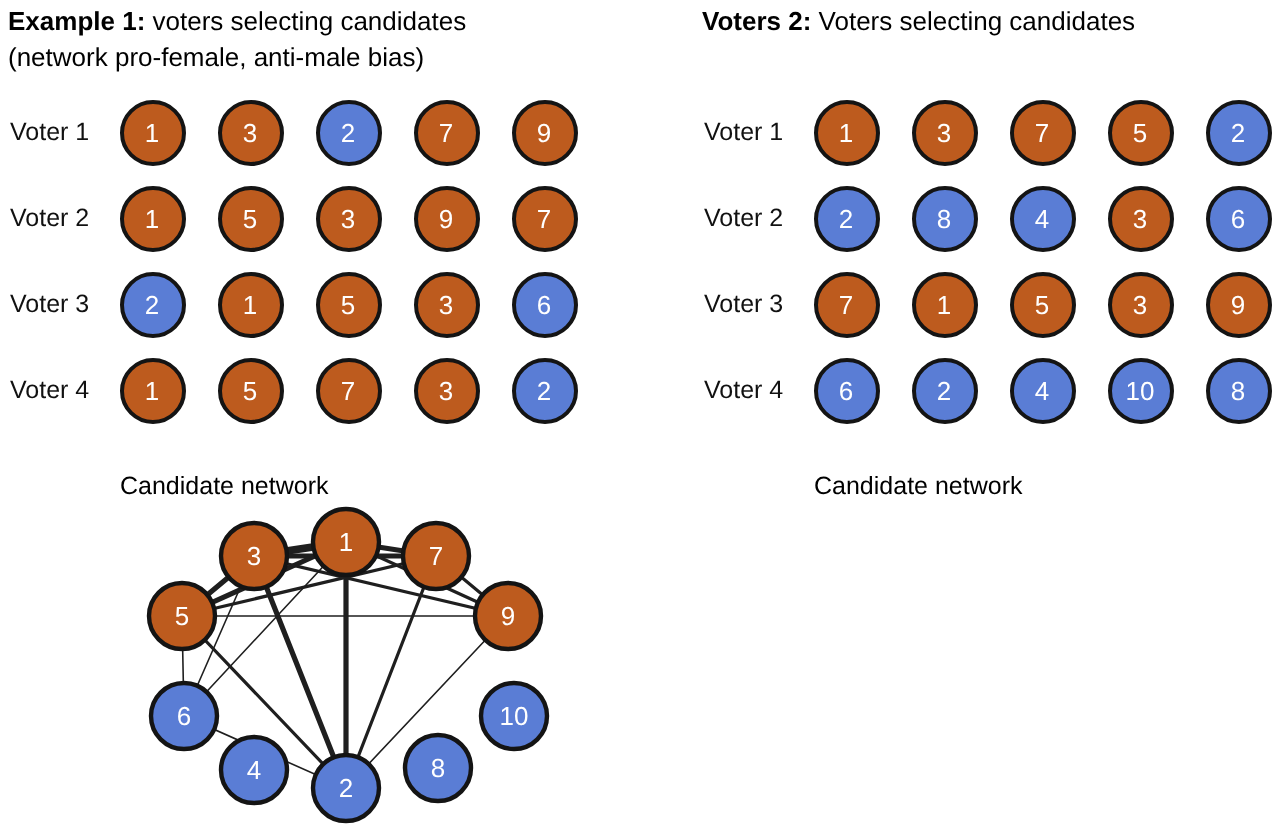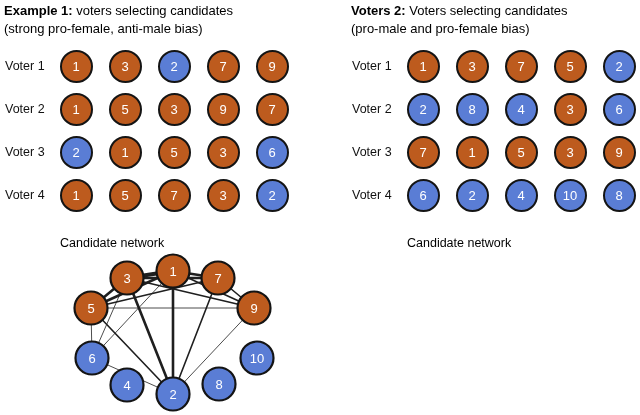--- a/index.html
+++ b/index.html
@@ -19,21 +19,21 @@
   .netlabel{position:absolute;left:60px;top:236px;font-size:12.5px;color:#000;}
   svg.net{position:absolute;top:250px;overflow:visible;}
   .node-num{font-size:13px;fill:#fff;font-family:"Liberation Sans",sans-serif;}
 </style>
 </head>
 <body>
 
 <div class="col" id="col0">
   <div class="title">
     <span class="b">Example 1:</span><span> voters selecting candidates</span>
-    <div>(strong pro-female, anti-male bias)</div>
+    <div>(network pro-female, anti-male bias)</div>
   </div>
   <div class="voters">
       <div class="voter-row" style="top: 49.5px;">
         <div class="voter-label">Voter 1</div>
         <div class="ball" style="left: 59.5px; background: rgb(189, 91, 30);">1</div>
         <div class="ball" style="left: 108.5px; background: rgb(189, 91, 30);">3</div>
         <div class="ball" style="left: 157.5px; background: rgb(90, 125, 213);">2</div>
         <div class="ball" style="left: 206.5px; background: rgb(189, 91, 30);">7</div>
         <div class="ball" style="left: 255.5px; background: rgb(189, 91, 30);">9</div>
       </div>
@@ -102,21 +102,20 @@
       <circle cx="133" cy="144" r="16.5" fill="#5a7dd5" stroke="#141414" stroke-width="2.2"></circle>
       <text x="133" y="148.5" text-anchor="middle" class="node-num" fill="#ffffff">2</text>
       <circle cx="179" cy="134" r="16.5" fill="#5a7dd5" stroke="#141414" stroke-width="2.2"></circle>
       <text x="179" y="138.5" text-anchor="middle" class="node-num" fill="#ffffff">8</text>
     </svg>
   </div>
 
 <div class="col" id="col1">
   <div class="title">
     <span class="b">Voters 2:</span><span> Voters selecting candidates</span>
-    <div>(pro-male and pro-female bias)</div>
   </div>
   <div class="voters">
       <div class="voter-row" style="top: 49.5px;">
         <div class="voter-label">Voter 1</div>
         <div class="ball" style="left: 59.5px; background: rgb(189, 91, 30);">1</div>
         <div class="ball" style="left: 108.5px; background: rgb(189, 91, 30);">3</div>
         <div class="ball" style="left: 157.5px; background: rgb(189, 91, 30);">7</div>
         <div class="ball" style="left: 206.5px; background: rgb(189, 91, 30);">5</div>
         <div class="ball" style="left: 255.5px; background: rgb(90, 125, 213);">2</div>
       </div>

